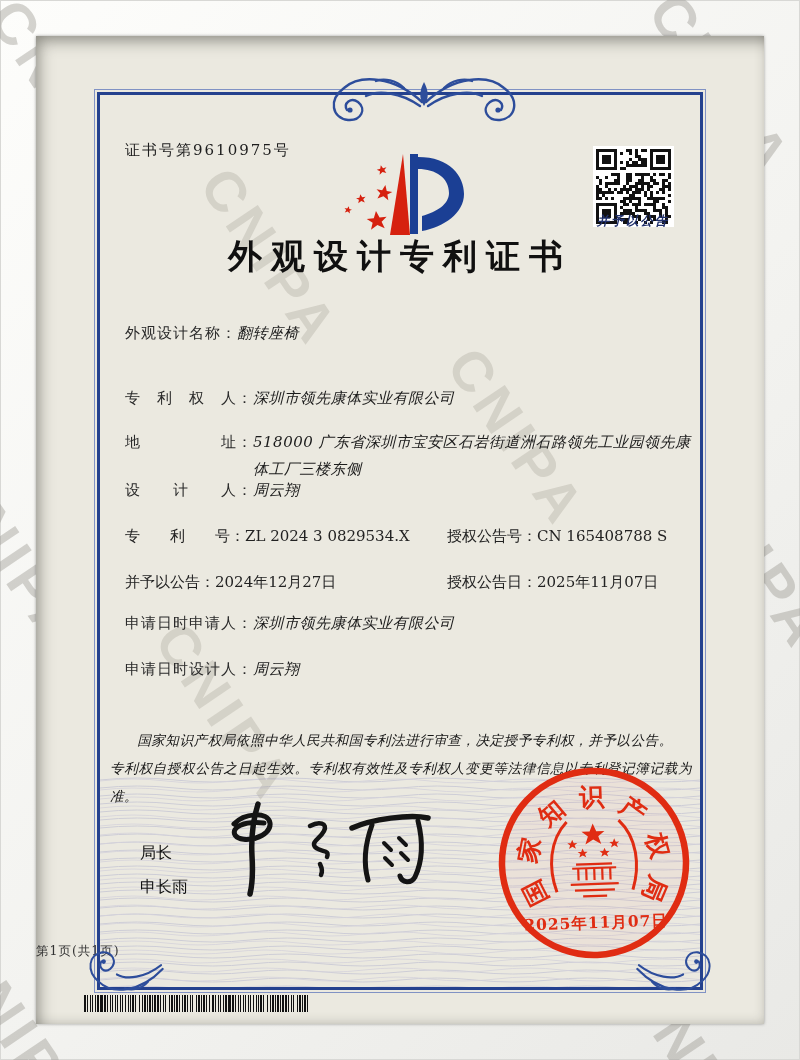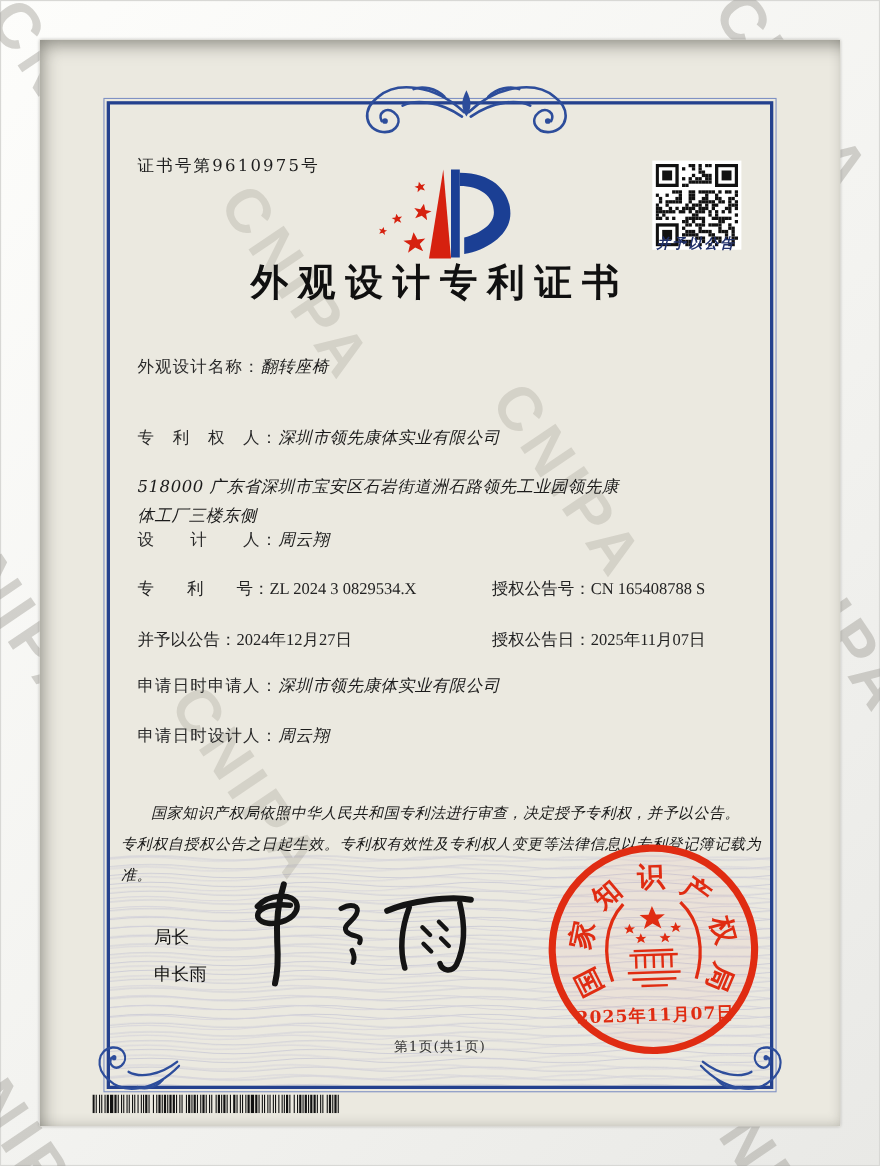--- a/index.html
+++ b/index.html
@@ -27,29 +27,29 @@
   .qr{position:absolute;left:557px;top:110px;width:75px;height:75px;z-index:2;background:#fff;padding:3px;}
   .qr-caption{position:absolute;left:527px;top:177px;width:140px;text-align:center;font-size:12.5px;
     font-style:italic;font-weight:bold;color:#20306b;letter-spacing:2px;z-index:2;}
   .title{position:absolute;left:0;top:198px;width:728px;text-align:center;font-size:34px;font-weight:bold;
     letter-spacing:9px;color:#101010;z-index:2;}
   .row{position:absolute;left:89px;display:flex;font-size:15px;color:#222;z-index:2;line-height:27px;}
   .row .lbl{white-space:nowrap;letter-spacing:1px;color:#2a2a2a;}
   .row .val{letter-spacing:.5px;color:#1b1b1b;font-style:italic;}
   .row .val.wide{width:452px;}
   .pair{position:absolute;left:89px;width:560px;display:flex;font-size:15px;color:#222;z-index:2;line-height:27px;}
-  .pair .half{display:flex;font-family:Liberation Serif, serif;}
+  .pair .half{display:flex;}
   .pair .half.l{width:322px;}
   .statement{position:absolute;left:74px;width:582px;font-size:13.6px;font-style:italic;color:#161616;
     letter-spacing:.5px;line-height:28px;z-index:2;text-align:justify;}
   .officer{position:absolute;left:104px;top:800px;font-family:"Liberation Sans",sans-serif;font-size:16px;
     color:#111;line-height:34px;z-index:2;}
   .signature{position:absolute;left:186px;top:760px;width:215px;height:110px;z-index:2;}
   .seal{position:absolute;left:458px;top:727px;width:200px;height:200px;z-index:4;transform:rotate(-2deg);}
-  .page-no{position:absolute;left:0;top:907px;width:728px;text-align:center;font-size:12.5px;color:#333;z-index:2;letter-spacing:1px;}
+  .page-no{position:absolute;left:0;top:907px;width:728px;font-size:12.5px;color:#333;z-index:2;letter-spacing:1px;}
   .barcode{position:absolute;left:48px;top:959px;width:226px;height:17px;z-index:2;font-size:0;white-space:nowrap;overflow:hidden;}
   .barcode span{display:inline-block;height:100%;}
 </style>
 </head>
 <body>
 
 <svg width="0" height="0" style="position:absolute">
   <defs>
     <path id="star" d="M0,-10 L2.9,-3.1 10,-3.1 4.5,1.2 6.9,8.1 0,4 -6.9,8.1 -4.5,1.2 -10,-3.1 -2.9,-3.1 Z"></path>
     <g id="halfcurl" fill="none" stroke="#2d4d9b" stroke-width="2.4" stroke-linecap="round">
@@ -348,20 +348,21 @@
 
   <div class="row" style="top:284px">
     <span class="lbl">外观设计名称：</span>
     <span class="val">翻转座椅</span>
   </div>
   <div class="row" style="top:349px">
     <span class="lbl">专　利　权　人：</span>
     <span class="val">深圳市领先康体实业有限公司</span>
   </div>
   <div class="row" style="top:393px">
+    <span class="lbl">地　　　　　址：</span>
     <span class="val wide">518000 广东省深圳市宝安区石岩街道洲石路领先工业园领先康体工厂三楼东侧</span>
   </div>
   <div class="row" style="top:441px">
     <span class="lbl">设　　计　　人：</span>
     <span class="val">周云翔</span>
   </div>
   <div class="pair" style="top:487px">
     <span class="half l">
       <span class="lbl">专　　利　　号：</span>
       <span class="val">ZL 2024 3 0829534.X</span>

